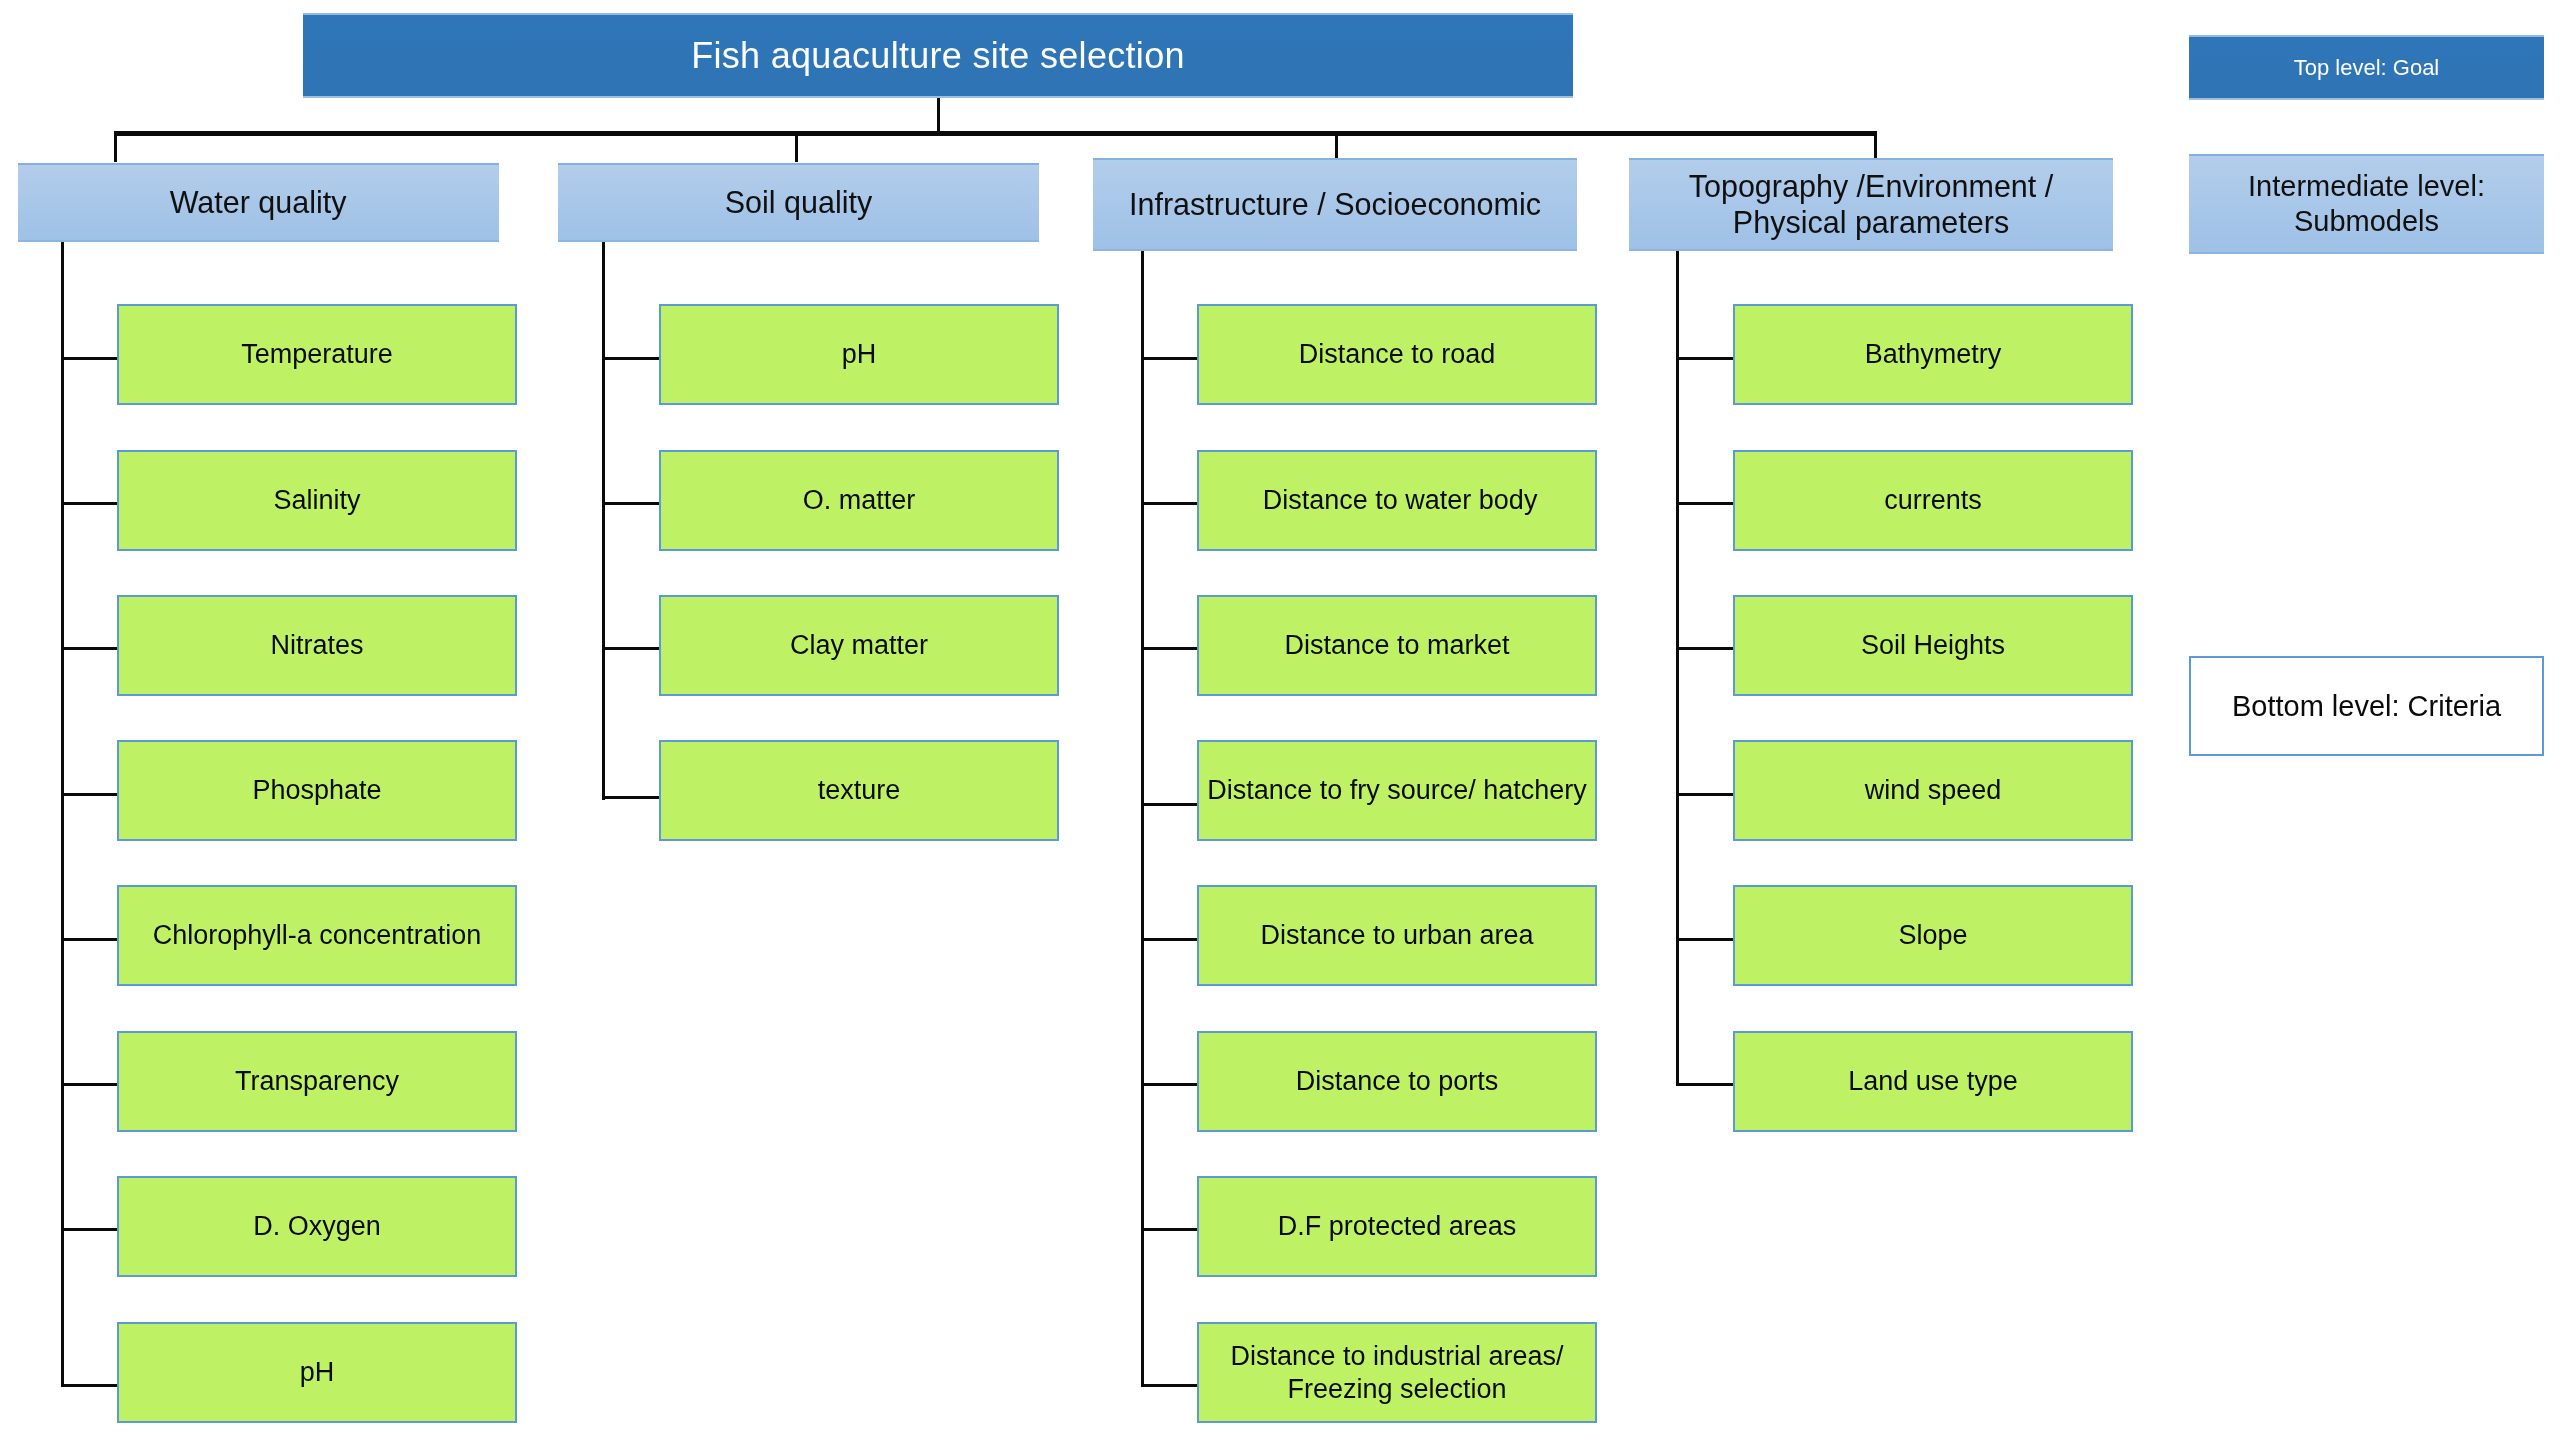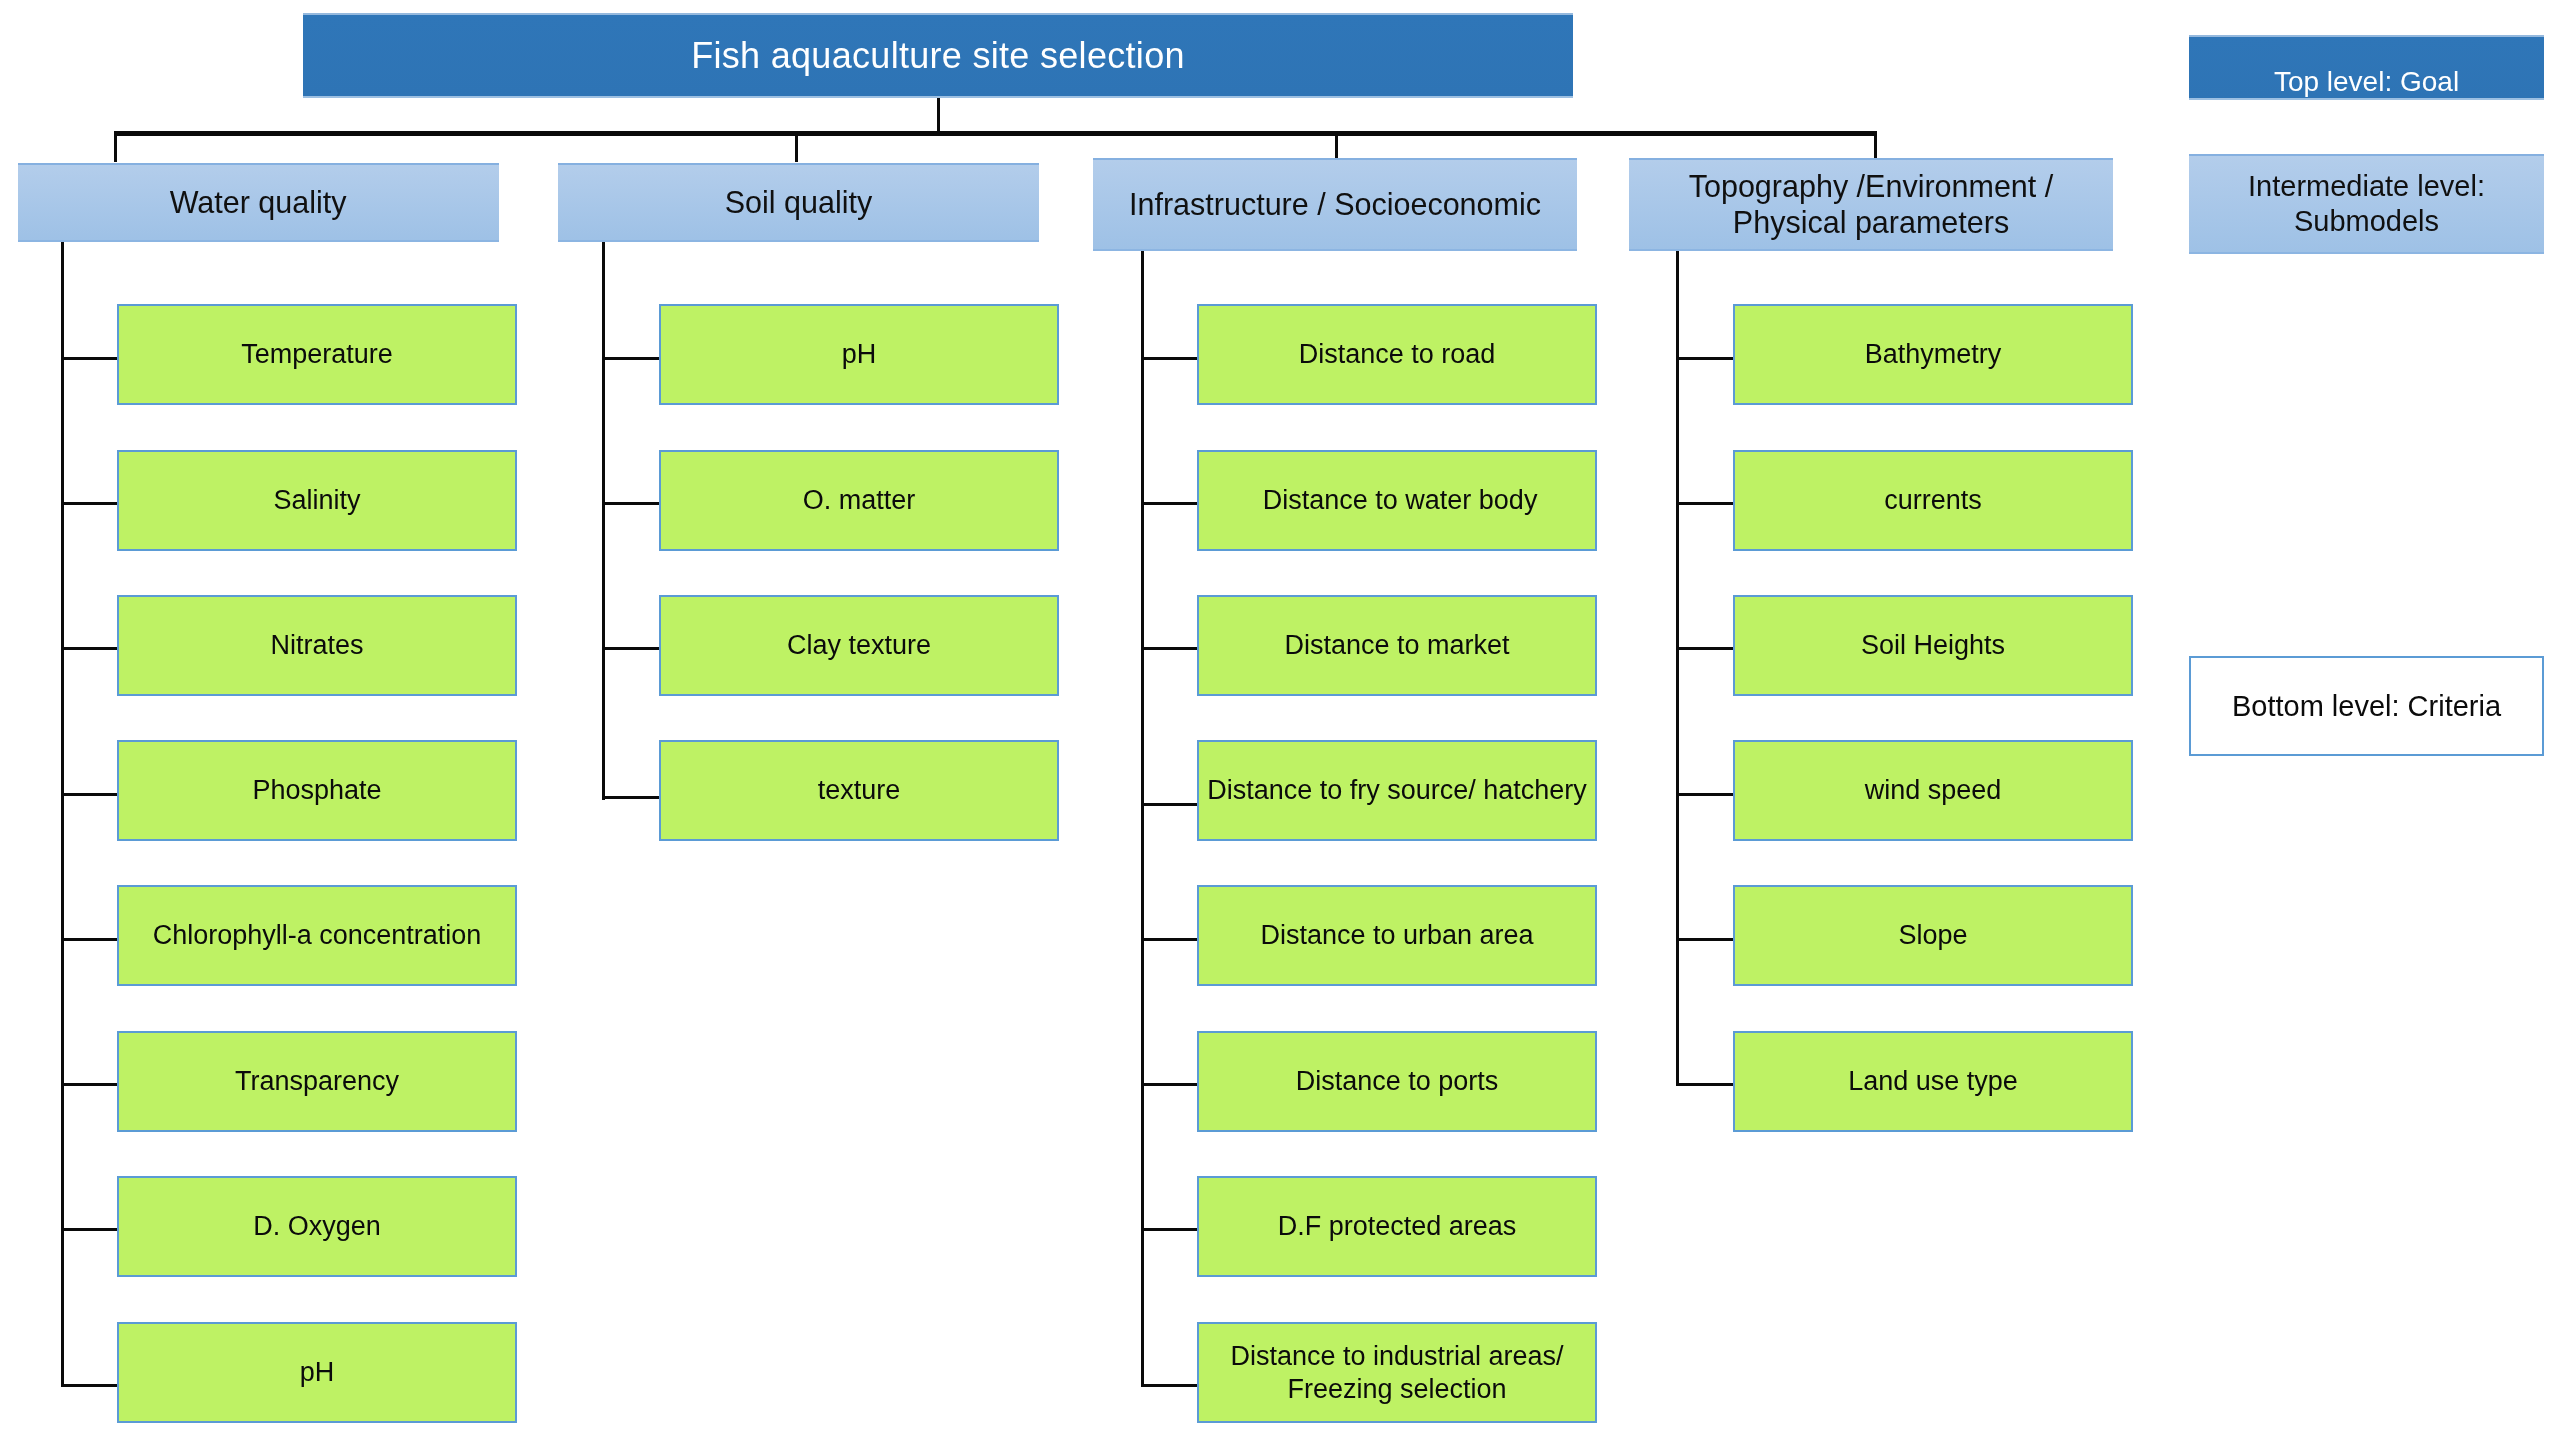--- a/index.html
+++ b/index.html
@@ -74,25 +74,25 @@
   }
 
   
   .legend-goal {
     position: absolute;
     background: linear-gradient(180deg, #2f76b8 0%, #2e74b5 100%);
     border-top: 2.3px solid #95b9de;
     border-bottom: 2.3px solid #9dc0e2;
     box-sizing: border-box;
     display: flex;
-    align-items: flex-end;
+    align-items: center;
     justify-content: center;
     text-align: center;
     color: #ffffff;
-    font-size: 28px;
+    font-size: 22px;
   }
   .legend-intermediate {
     position: absolute;
     background: linear-gradient(180deg, #b3cdeb 0%, #9ec1e6 100%);
     border-top: 2.3px solid #85b0e0;
     border-bottom: 2.3px solid #8cb5e2;
     box-sizing: border-box;
     display: flex;
     align-items: center;
     justify-content: center;
@@ -208,21 +208,21 @@
   <div class="conn-h" style="left:602px; top:647px; width:58px;"></div>
   <div class="conn-h" style="left:602px; top:796px; width:58px;"></div>
 
   <div class="criterion-box" style="left:659px; top:304px; width:400px; height:101px;">
     <span>pH</span>
   </div>
   <div class="criterion-box" style="left:659px; top:450px; width:400px; height:101px;">
     <span>O. matter</span>
   </div>
   <div class="criterion-box" style="left:659px; top:595px; width:400px; height:101px;">
-    <span>Clay texture</span>
+    <span>Clay matter</span>
   </div>
   <div class="criterion-box" style="left:659px; top:740px; width:400px; height:101px;">
     <span>texture</span>
   </div>
 
   <div class="conn-v" style="left:1141px; top:251px; height:1136px;"></div>
   <div class="conn-h" style="left:1141px; top:357px; width:58px;"></div>
   <div class="conn-h" style="left:1141px; top:502px; width:58px;"></div>
   <div class="conn-h" style="left:1141px; top:647px; width:58px;"></div>
   <div class="conn-h" style="left:1141px; top:803px; width:58px;"></div>

